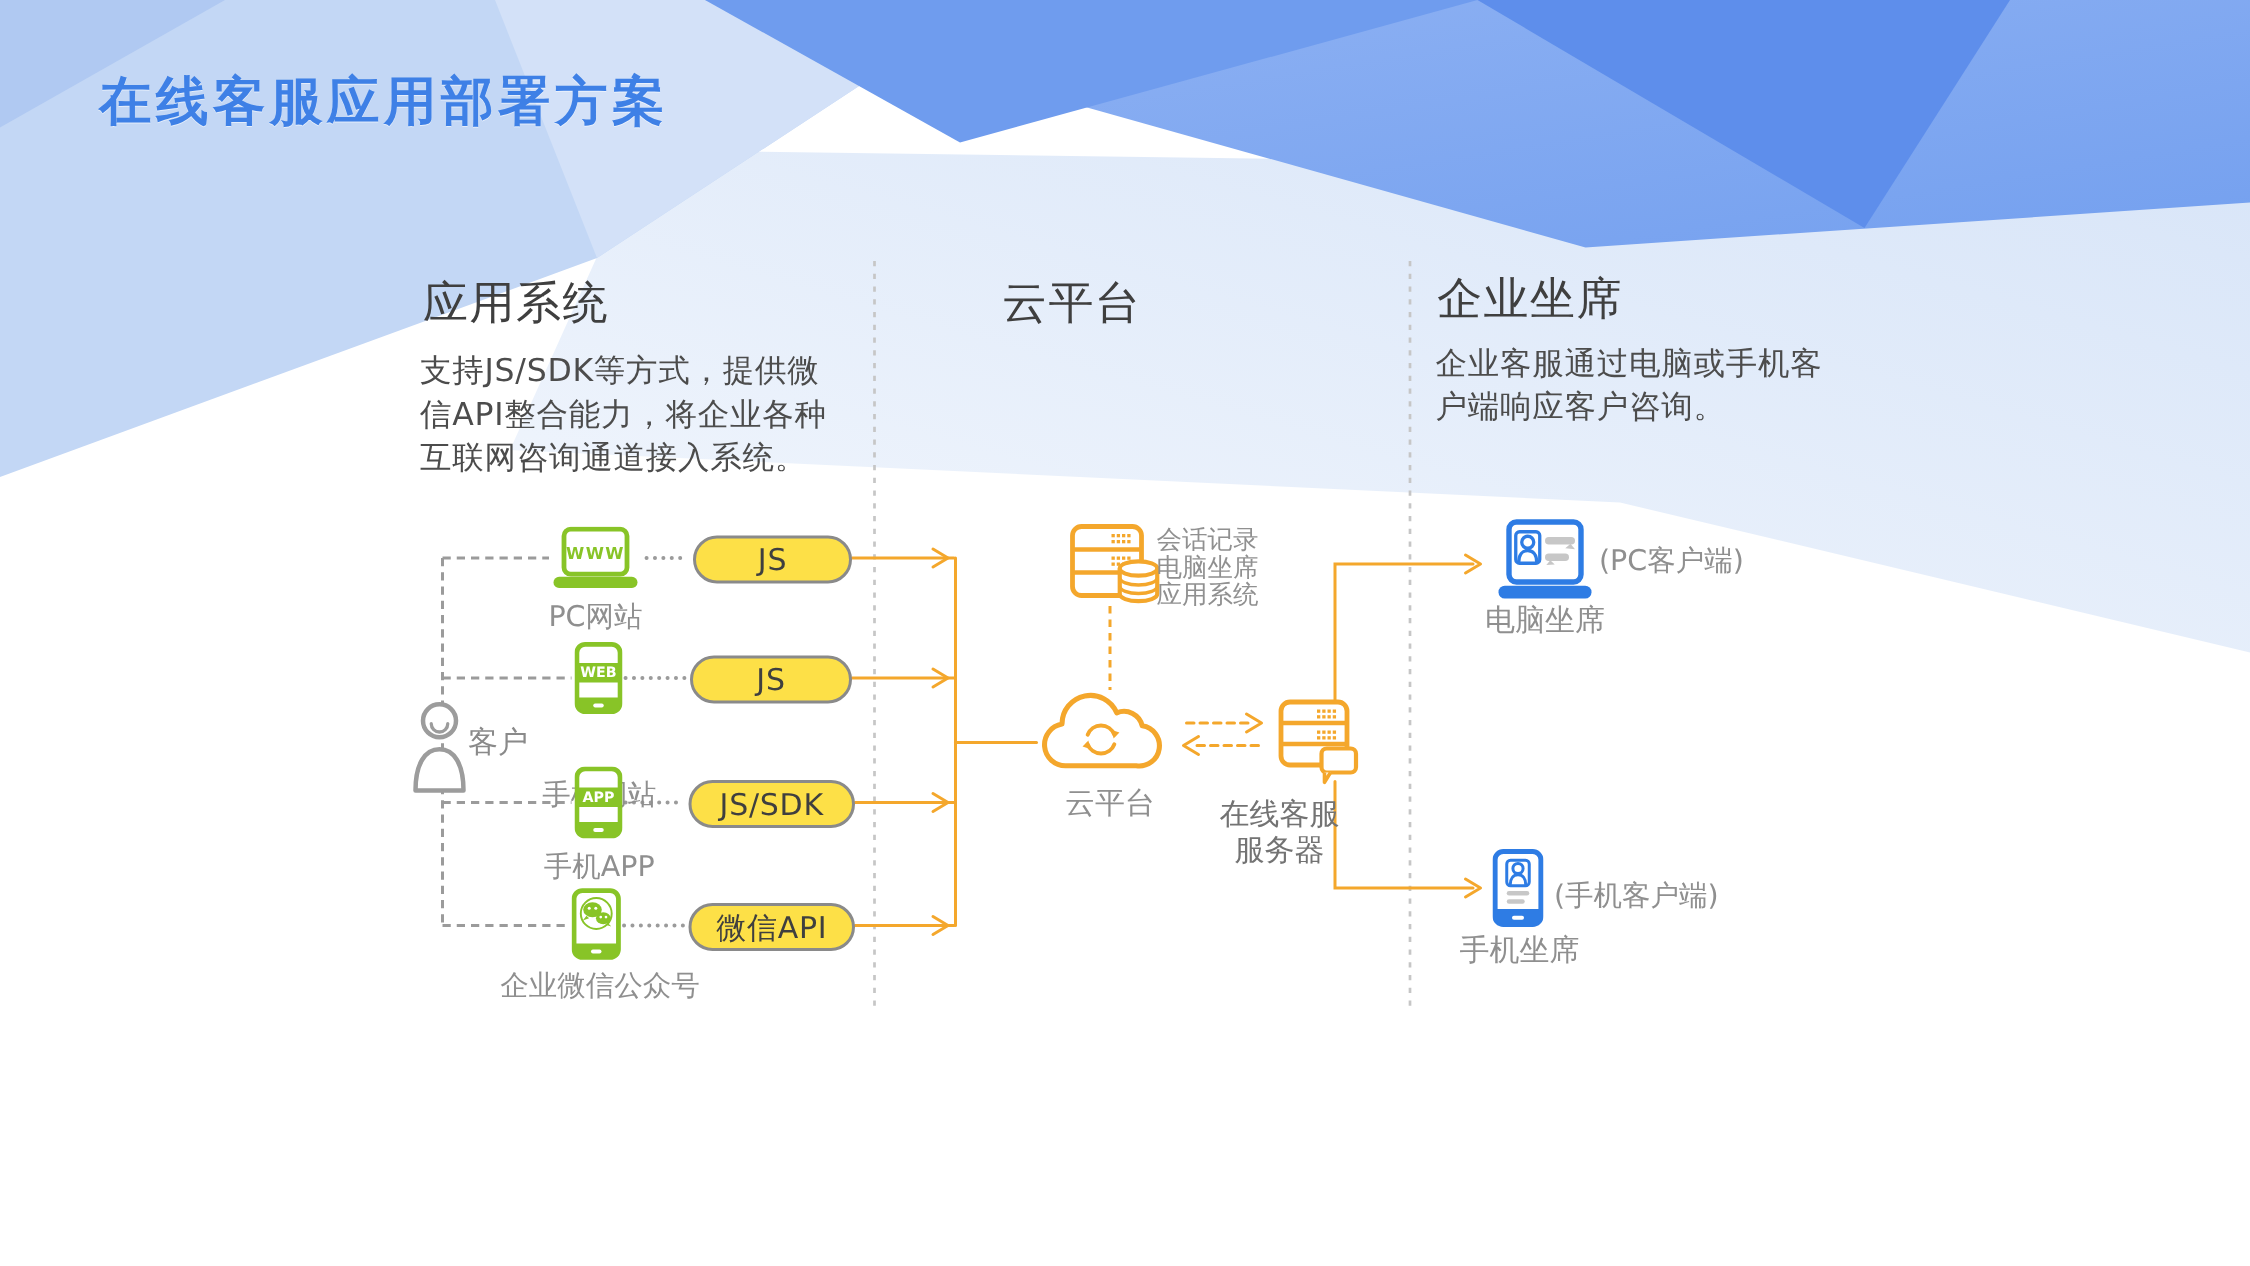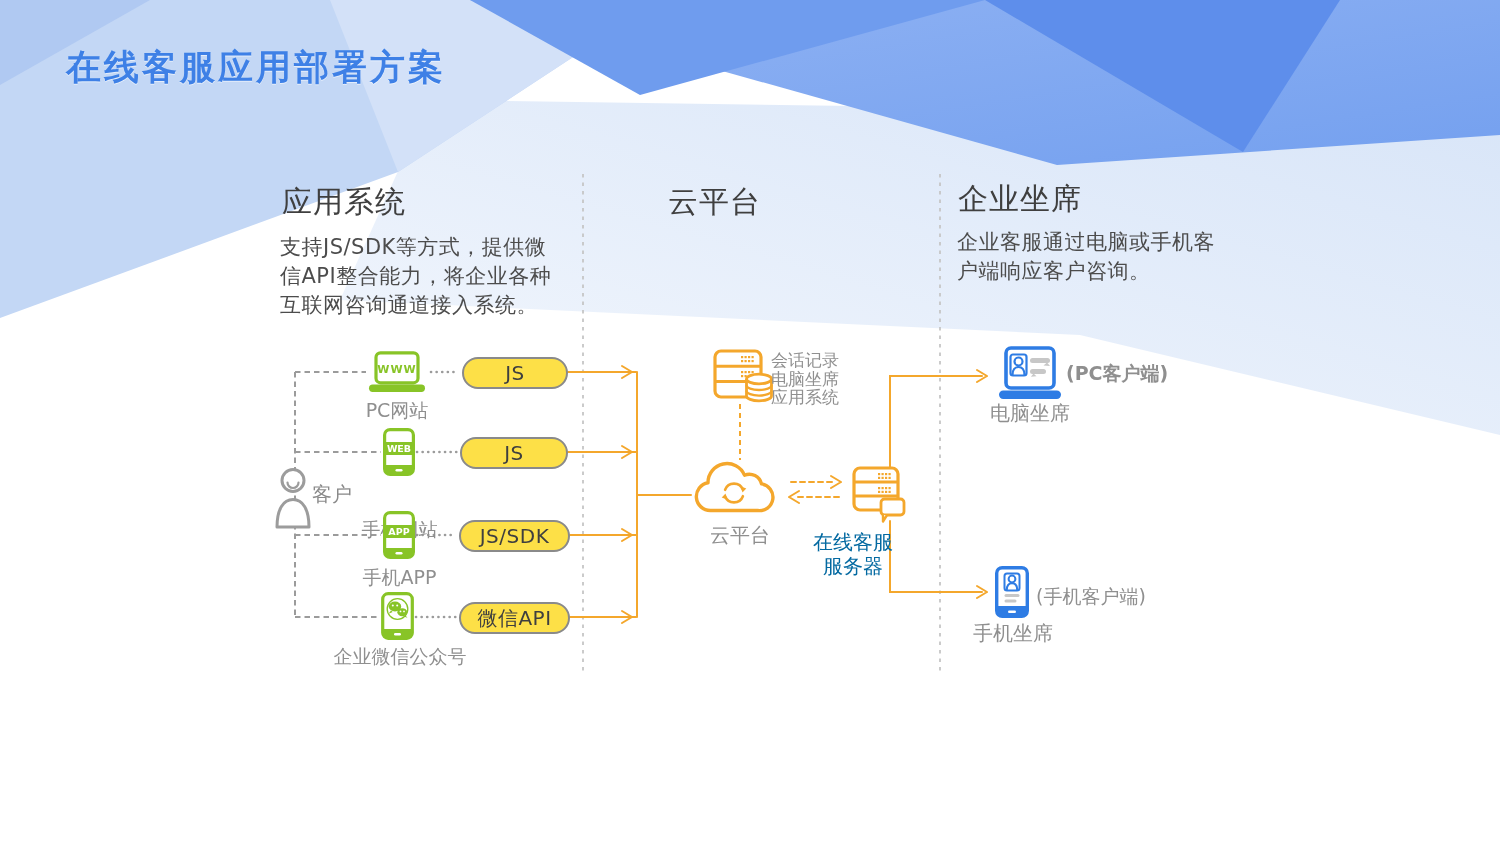--- a/index.html
+++ b/index.html
@@ -251,39 +251,39 @@
           <rect x="36.5" y="21" width="2.2" height="2.2"></rect>
         <rect x="26" y="24.8" width="2.2" height="2.2"></rect>
           <rect x="29.5" y="24.8" width="2.2" height="2.2"></rect>
           <rect x="33" y="24.8" width="2.2" height="2.2"></rect>
           <rect x="36.5" y="24.8" width="2.2" height="2.2"></rect>
       </g>
       <rect x="29" y="33" width="23" height="16" rx="3.5" fill="#fff" stroke="#f4a72c" stroke-width="2.8"></rect>
       <path d="M35,49 L31,55.5 L31,49" fill="#fff" stroke="#f4a72c" stroke-width="2.4" stroke-linejoin="round"></path>
     </svg>
   </div>
-  <div class="abs" style="left:808px;top:530px;width:90px;text-align:center;font-size:20px;line-height:24px;color:#0369a1;z-index:3;">
+  <div class="abs" style="left:808px;top:530px;width:90px;text-align:center;font-size:20px;line-height:24px;color:#737373;z-index:3;">
     <div>在线客服</div>
     <div>服务器</div>
   </div>
 
   <div class="icon" style="left:996px;top:346px;">
     <svg width="68" height="56" viewBox="0 0 68 56">
       <rect x="10" y="2" width="48" height="40" rx="5" fill="#fff" stroke="#2e7ce4" stroke-width="3.6"></rect>
       <rect x="14.5" y="8.5" width="16" height="21" rx="2.5" fill="none" stroke="#2e7ce4" stroke-width="2.2"></rect>
       <circle cx="22.5" cy="15.5" r="4" fill="none" stroke="#2e7ce4" stroke-width="2.2"></circle>
       <path d="M16.5,29 c0,-5.2 2.6,-8 6,-8 c3.4,0 6,2.8 6,8" fill="none" stroke="#2e7ce4" stroke-width="2.2"></path>
       <rect x="34" y="12" width="20" height="5" rx="2.5" fill="#c7c7c7"></rect>
       <path d="M51,16.5 l3,3.6 l-6.5,-0.6 z" fill="#c7c7c7"></path>
       <rect x="34" y="23" width="16" height="5" rx="2.5" fill="#c7c7c7"></rect>
       <path d="M37.5,27.5 l-2.6,3.2 l5.6,-0.4 z" fill="#c7c7c7"></path>
       <rect x="3" y="44.5" width="62" height="8.5" rx="4.2" fill="#2e7ce4"></rect>
     </svg>
   </div>
-  <div class="glabel" style="left:1066px;top:361px;font-weight:bold;">(PC客户端)</div>
+  <div class="glabel" style="left:1066px;top:361px;">(PC客户端)</div>
   <div class="glabel" style="left:988px;top:400px;width:84px;font-size:20px;">电脑坐席</div>
 
   <div class="icon" style="left:995px;top:566px;">
     <svg width="34" height="52" viewBox="0 0 34 52">
       <rect x="1.7" y="1.7" width="30.6" height="48.6" rx="5.5" fill="#fff" stroke="#2e7ce4" stroke-width="3.4"></rect>
       <rect x="9.5" y="7.5" width="15" height="17" rx="2.5" fill="none" stroke="#2e7ce4" stroke-width="2"></rect>
       <circle cx="17" cy="13" r="3.4" fill="none" stroke="#2e7ce4" stroke-width="2"></circle>
       <path d="M11.8,24 c0,-4.4 2.2,-6.8 5.2,-6.8 c3,0 5.2,2.4 5.2,6.8" fill="none" stroke="#2e7ce4" stroke-width="2"></path>
       <rect x="9.5" y="28" width="15" height="3" rx="1.5" fill="#c7c7c7"></rect>
       <rect x="9.5" y="33.5" width="12" height="3" rx="1.5" fill="#c7c7c7"></rect>

